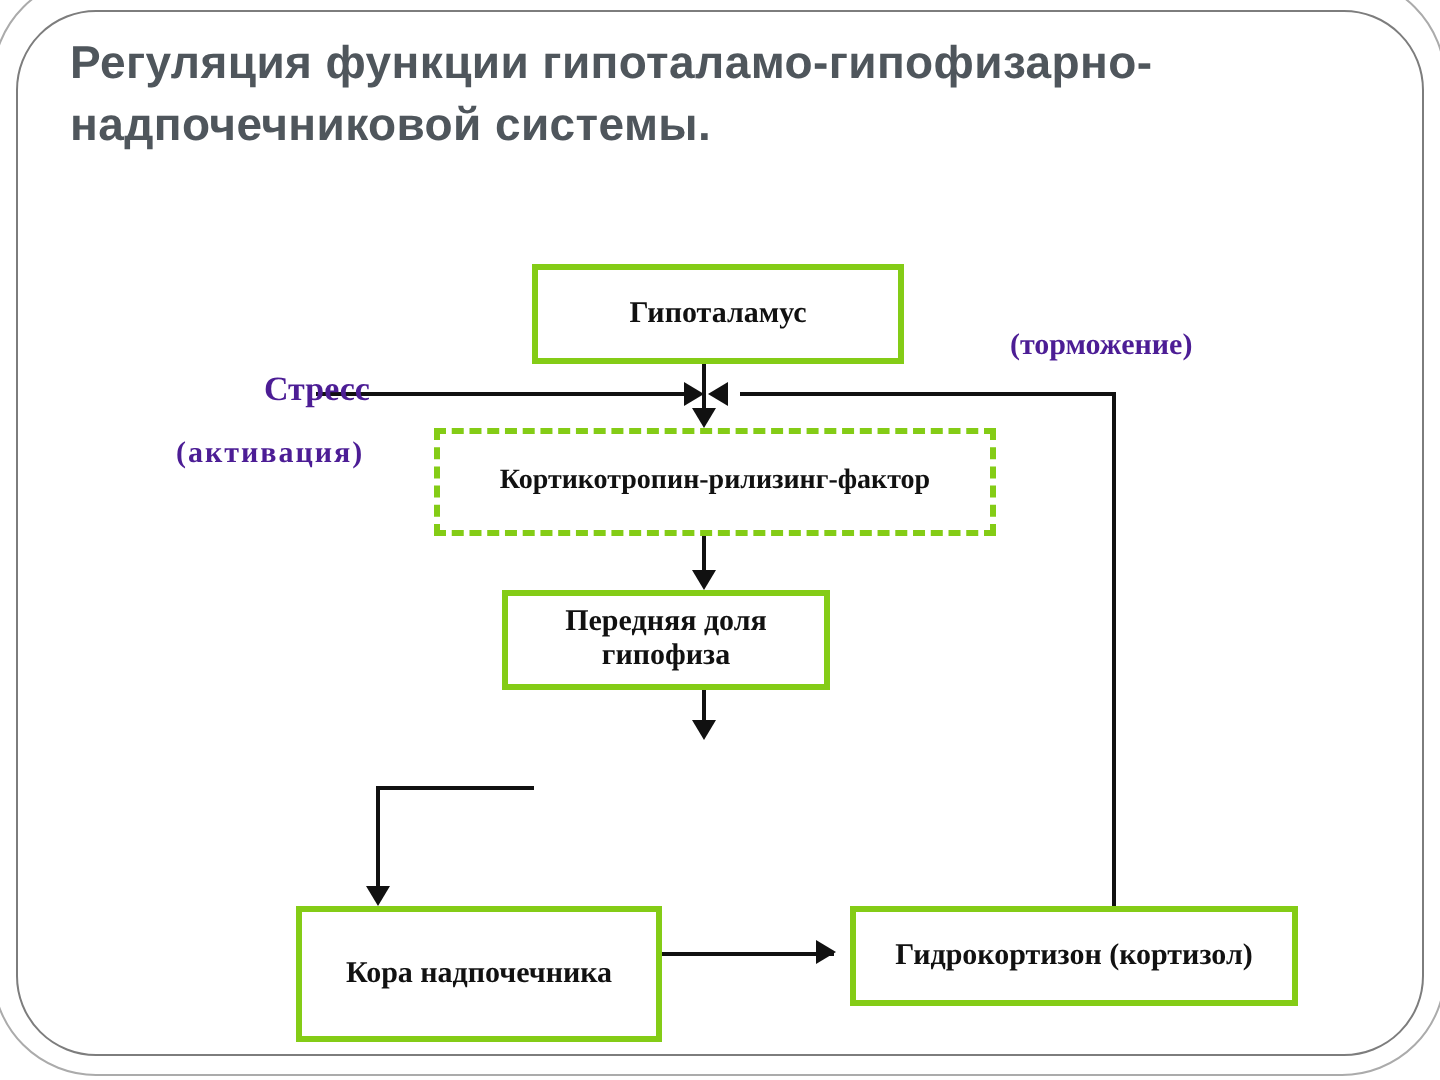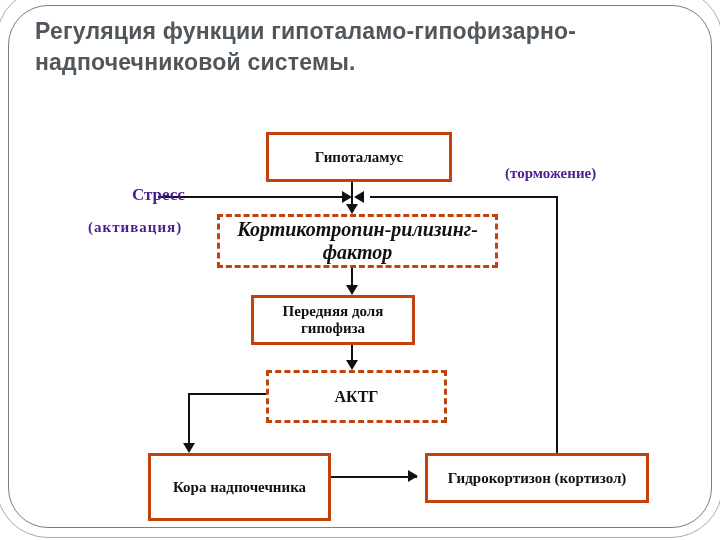--- a/index.html
+++ b/index.html
@@ -17,28 +17,28 @@
     border:1.5px solid #7d7d7d;border-radius:40px;box-sizing:border-box;
     background:#ffffff;
   }
   .title{
     position:absolute;left:35px;top:16px;width:620px;
     font-family:"Liberation Sans",sans-serif;font-weight:bold;
     font-size:23px;line-height:31px;color:#4f565c;letter-spacing:.2px;
   }
   
   .box{
-    position:absolute;background:#ffffff;border:3px solid #c2410c;
+    position:absolute;background:#ffffff;border:3px solid #84cc16;
     box-sizing:border-box;display:flex;align-items:center;justify-content:center;
     font-family:"Liberation Serif",serif;font-weight:bold;font-size:15px;
     color:#111111;text-align:center;z-index:3;
   }
   .dashed{border-style:dashed;}
   #box-hypothalamus{left:266px;top:132px;width:186px;height:50px;}
-  #box-crf        {left:217px;top:214px;width:281px;height:54px;font-size:20px;font-style:italic;}
+  #box-crf        {left:217px;top:214px;width:281px;height:54px;font-size:14px;}
   #box-pituitary  {left:251px;top:295px;width:164px;height:50px;}
   #box-acth       {left:266px;top:370px;width:181px;height:53px;font-size:16px;}
   #box-adrenal    {left:100px;top:453px;width:183px;height:68px;margin-left:48px;}
   #box-cortisol   {left:425px;top:453px;width:224px;height:50px;}
   
   .line{position:absolute;background:#111111;z-index:1;}
   #ln-hypo-down   {left:351px;top:181px;width:2px;height:25px;}
   #ln-stress      {left:158px;top:196px;width:185px;height:2px;}
   #ln-inhib-h     {left:370px;top:196px;width:188px;height:2px;}
   #ln-feedback-v  {left:556px;top:196px;width:2px;height:258px;}
@@ -86,23 +86,20 @@
   </div>
 
   <div class="box dashed" id="box-crf">
     <span>Кортикотропин-рилизинг-фактор</span>
   </div>
 
   <div class="box" id="box-pituitary">
     <span>Передняя доля гипофиза</span>
   </div>
 
-  <div class="box dashed" id="box-acth">
-    <span>АКТГ</span>
-  </div>
 
   <div class="box" id="box-adrenal">
     <span>Кора надпочечника</span>
   </div>
 
   <div class="box" id="box-cortisol">
     <span>Гидрокортизон (кортизол)</span>
   </div>
 
   <div class="line" id="ln-hypo-down"></div>

